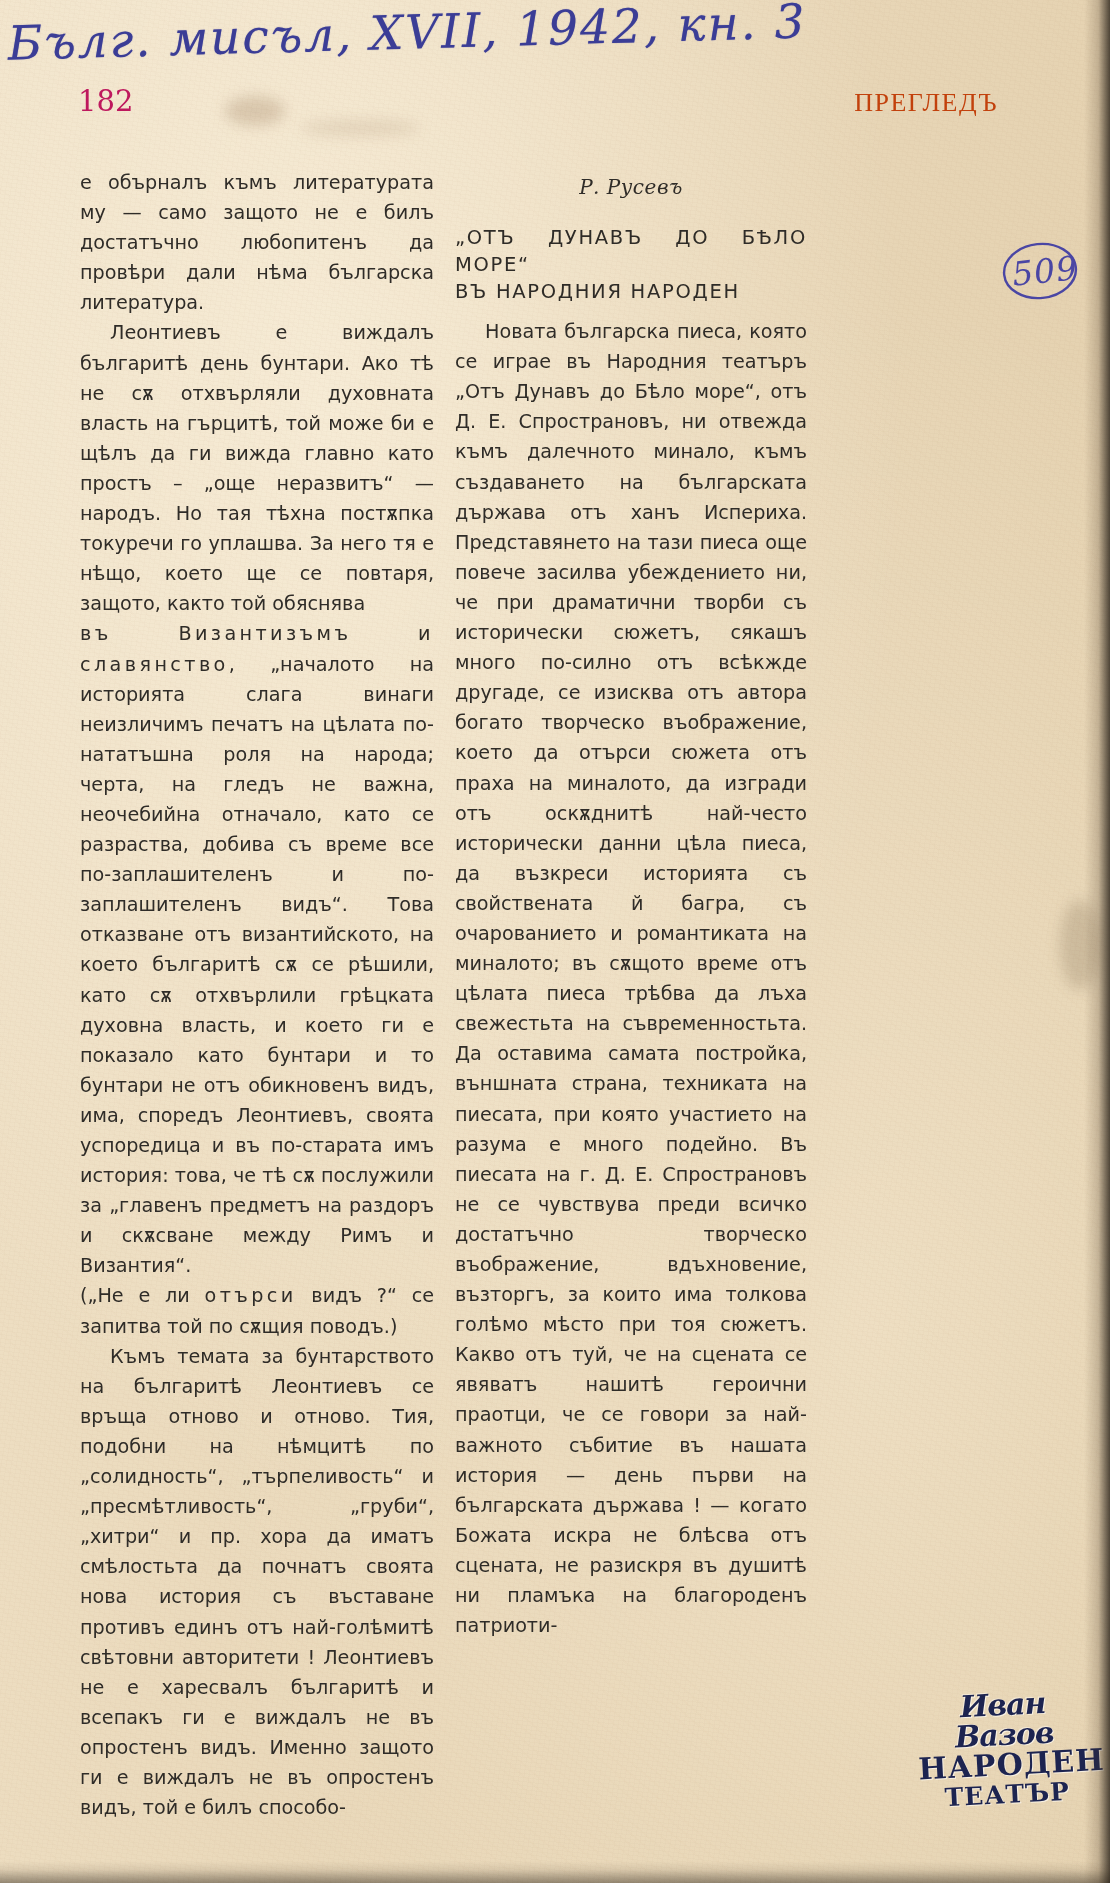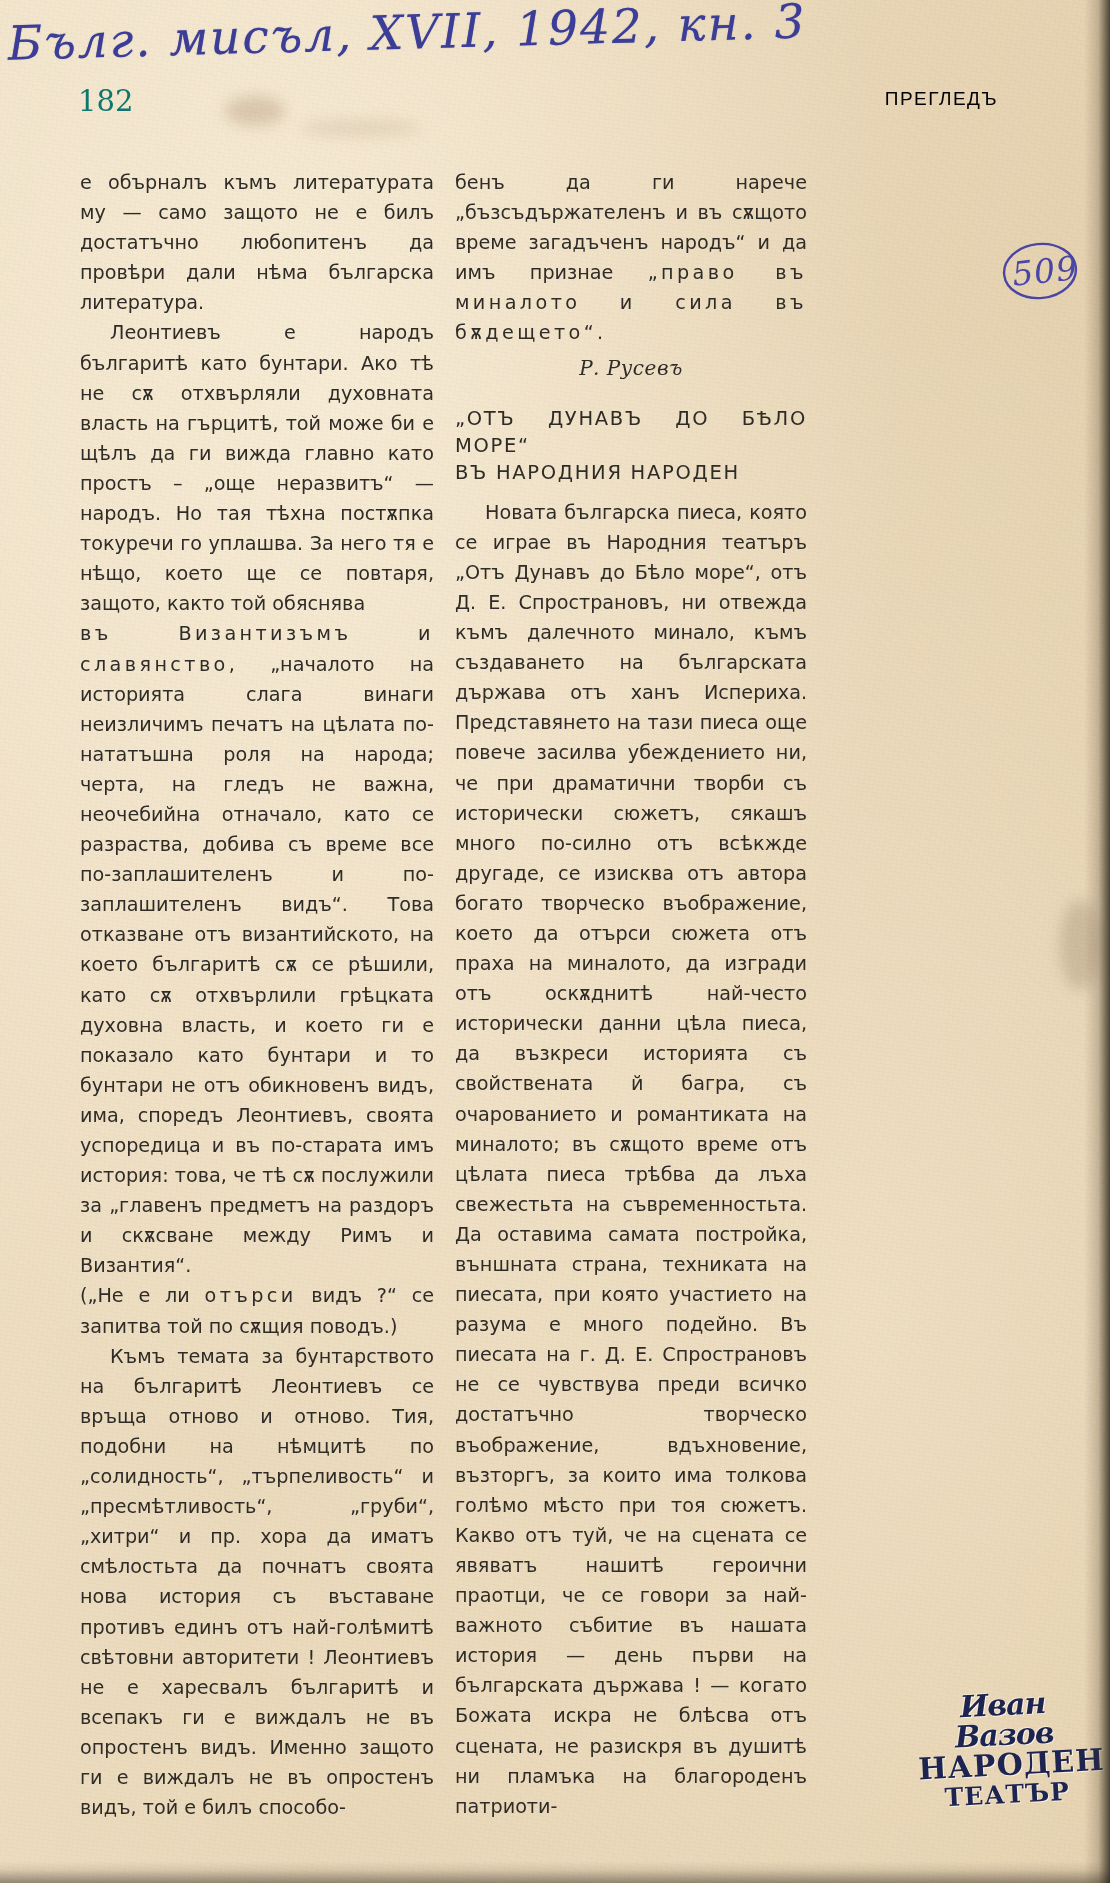--- a/index.html
+++ b/index.html
@@ -48,26 +48,26 @@
     text-shadow:0 0 1px rgba(59,61,150,.6);
   }
 
   
   #pagehead{
     position:absolute; left:78px; top:84px; width:920px; height:36px;
   }
   #pagenum{
     position:absolute; left:0; top:0;
     font-family:"DejaVu Serif", serif;
-    font-size:29px; color:#0f766e;
+    font-size:29px; color:#be185d;
   }
   #runhead{
     position:absolute; right:0; top:4px;
-    font-family:Liberation Sans, sans-serif;
-    font-size:19px; letter-spacing:1.5px; color:#000000;
+    font-family:Liberation Serif, serif;
+    font-size:26px; letter-spacing:1.5px; color:#c2410c;
   }
 
   
   .col{
     position:absolute; top:168px;
     font-family:"DejaVu Sans", sans-serif;
     font-size:19.2px;
     line-height:30.1px;
     color:#2f2c28;
     text-align:justify;
@@ -166,28 +166,27 @@
 
 <div id="stamp-509">
   <svg width="80" height="62" viewBox="0 0 80 62" aria-hidden="true">
     <ellipse cx="40" cy="31" rx="36" ry="27" fill="none" stroke="#4a46a4" stroke-width="2.4"></ellipse>
   </svg>
   <div class="num">509</div>
 </div>
 
 <div class="col" id="col-left">
   <p class="p">е обърналъ къмъ литературата му — само защото не е билъ достатъчно любопитенъ да провѣри дали нѣма българска литература.</p>
-  <p class="p indent">Леонтиевъ е народъ българитѣ като бунтари. Ако тѣ не сѫ отхвърляли духовната власть на гърцитѣ, той може би е щѣлъ да ги вижда главно като простъ – „още неразвитъ“ — народъ. Но тая тѣхна постѫпка токуречи го уплашва. За него тя е нѣщо, което ще се повтаря, защото, както той обяснява </p>
+  <p class="p indent">Леонтиевъ е виждалъ българитѣ день бунтари. Ако тѣ не сѫ отхвърляли духовната власть на гърцитѣ, той може би е щѣлъ да ги вижда главно като простъ – „още неразвитъ“ — народъ. Но тая тѣхна постѫпка токуречи го уплашва. За него тя е нѣщо, което ще се повтаря, защото, както той обяснява </p>
   <p class="p"><span class="sp">въ Византизъмъ и славянство</span><span>, „началото на историята слага винаги неизличимъ печатъ на цѣлата по-нататъшна роля на народа; черта, на гледъ не важна, неочебийна отначало, като се разраства, добива съ време все по-заплашителенъ и по-заплашителенъ видъ“. Това отказване отъ византийското, на което българитѣ сѫ се рѣшили, като сѫ отхвърлили грѣцката духовна власть, и което ги е показало като бунтари и то бунтари не отъ обикновенъ видъ, има, споредъ Леонтиевъ, своята успоредица и въ по-старата имъ история: това, че тѣ сѫ послужили за „главенъ предметъ на раздоръ и скѫсване между Римъ и Византия“. </span></p>
   <p class="p"><span>(„Не е ли </span><span class="sp">отърси</span><span> видъ ?“ се запитва той по сѫщия поводъ.)</span></p>
   <p class="p indent">Къмъ темата за бунтарството на българитѣ Леонтиевъ се връща отново и отново. Тия, подобни на нѣмцитѣ по „солидность“, „търпеливость“ и „пресмѣтливость“, „груби“, „хитри“ и пр. хора да иматъ смѣлостьта да почнатъ своята нова история съ въставане противъ единъ отъ най-голѣмитѣ свѣтовни авторитети ! Леонтиевъ не е харесвалъ българитѣ и всепакъ ги е виждалъ не въ опростенъ видъ. Именно защото ги е виждалъ не въ опростенъ видъ, той е билъ способо-</p>
 </div>
 
 <div class="col" id="col-right">
-  <p class="p"><span>бенъ да ги нарече „бъзсъдържателенъ и въ сѫщото време загадъченъ народъ“ и да имъ признае </span><span class="sp">„право въ миналото и сила въ бѫдещето“.</span></p>
   <div class="sig">Р. Русевъ</div>
   <div class="heading">
     <div>„ОТЪ ДУНАВЪ ДО БѢЛО МОРЕ“</div>
     <div>ВЪ НАРОДНИЯ НАРОДЕН</div>
   </div>
   <p class="p indent">Новата българска пиеса, която се играе въ Народния театъръ „Отъ Дунавъ до Бѣло море“, отъ Д. Е. Спространовъ, ни отвежда къмъ далечното минало, къмъ създаването на българската държава отъ ханъ Испериха. Представянето на тази пиеса още повече засилва убеждението ни, че при драматични творби съ исторически сюжетъ, сякашъ много по-силно отъ всѣкжде другаде, се изисква отъ автора богато творческо въображение, което да отърси сюжета отъ праха на миналото, да изгради отъ оскѫднитѣ най-често исторически данни цѣла пиеса, да възкреси историята съ свойствената й багра, съ очарованието и романтиката на миналото; въ сѫщото време отъ цѣлата пиеса трѣбва да лъха свежестьта на съвременностьта. Да оставима самата постройка, външната страна, техниката на пиесата, при която участието на разума е много подейно. Въ пиесата на г. Д. Е. Спространовъ не се чувствува преди всичко достатъчно творческо въображение, вдъхновение, възторгъ, за които има толкова голѣмо мѣсто при тоя сюжетъ. Какво отъ туй, че на сцената се явяватъ нашитѣ героични праотци, че се говори за най-важното събитие въ нашата история — день първи на българската държава ! — когато Божата искра не блѣсва отъ сцената, не разискря въ душитѣ ни пламъка на благороденъ патриоти-</p>
 </div>
 
 <div id="theatre-stamp">
   <div class="script">Иван Вазов</div>

